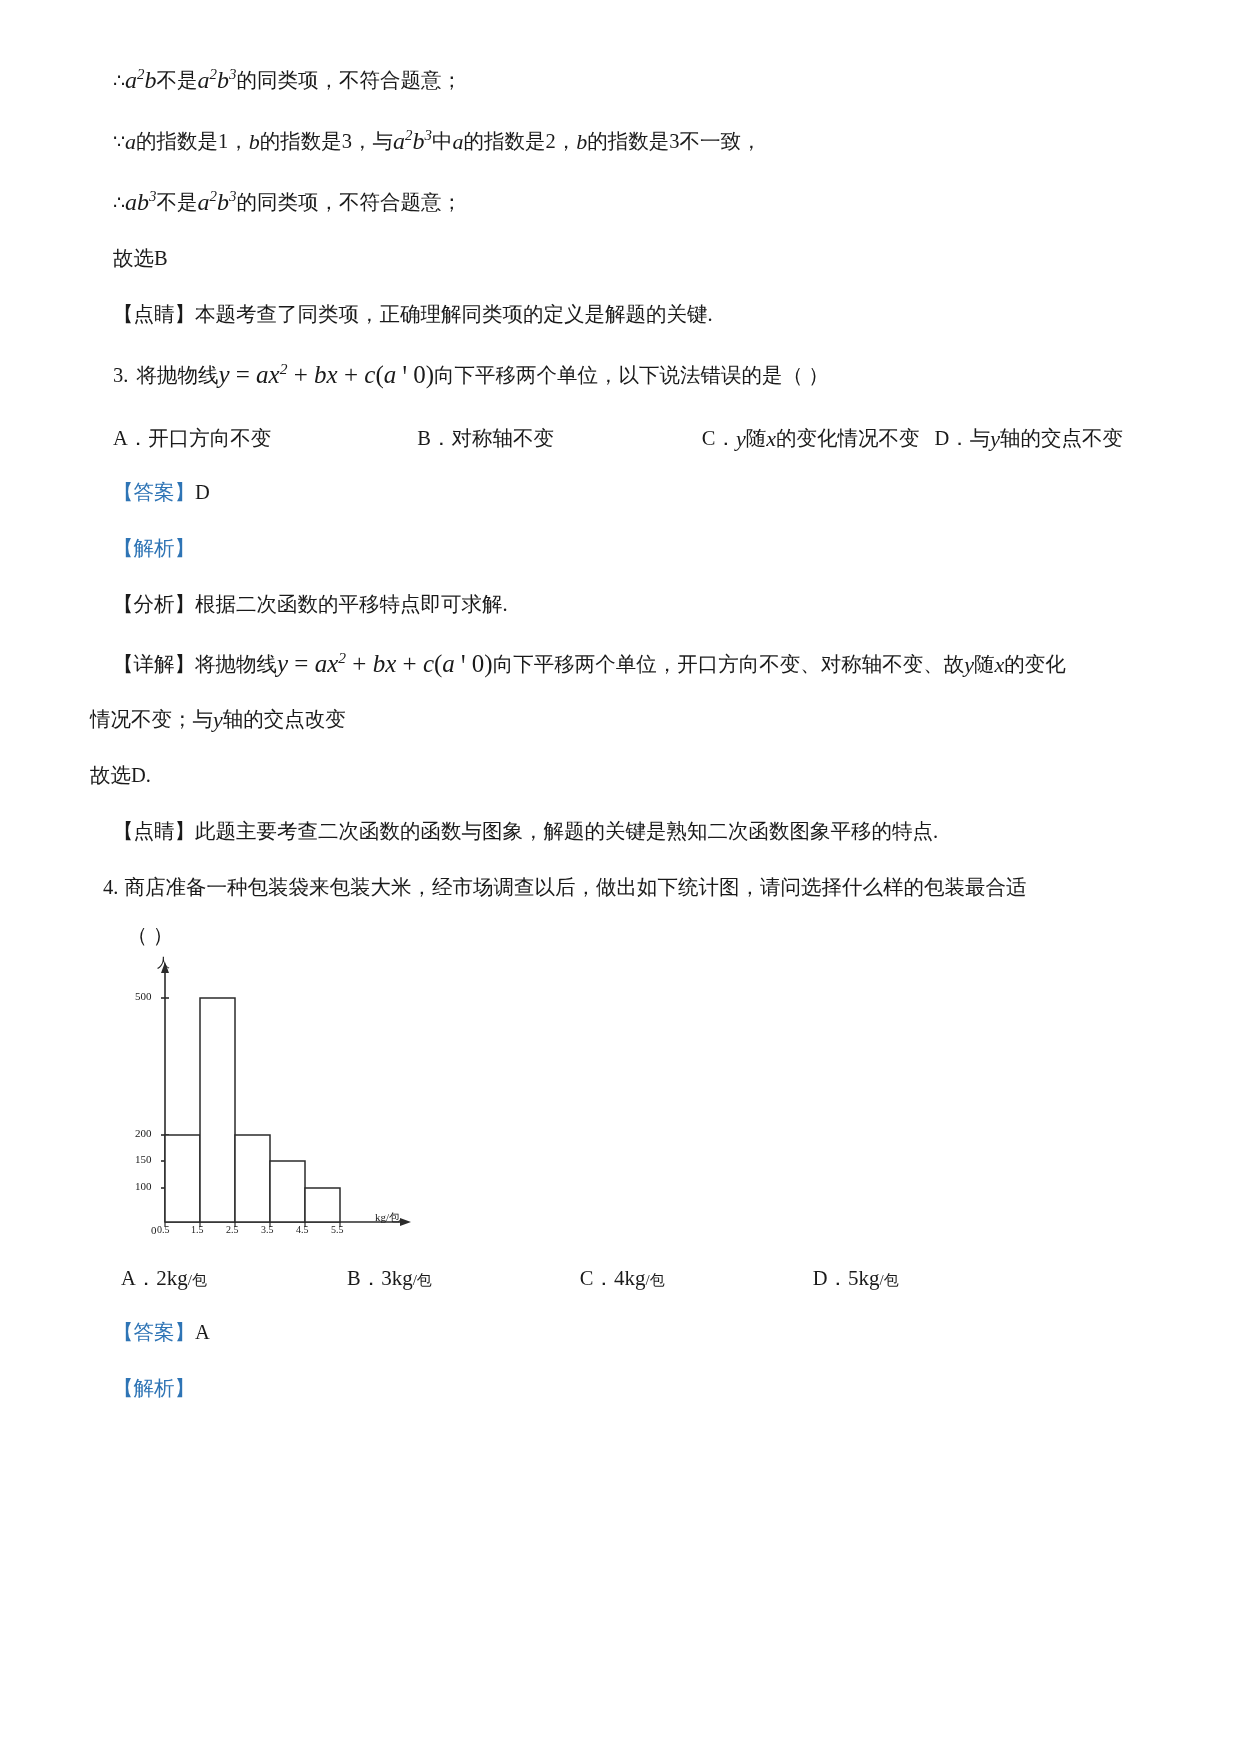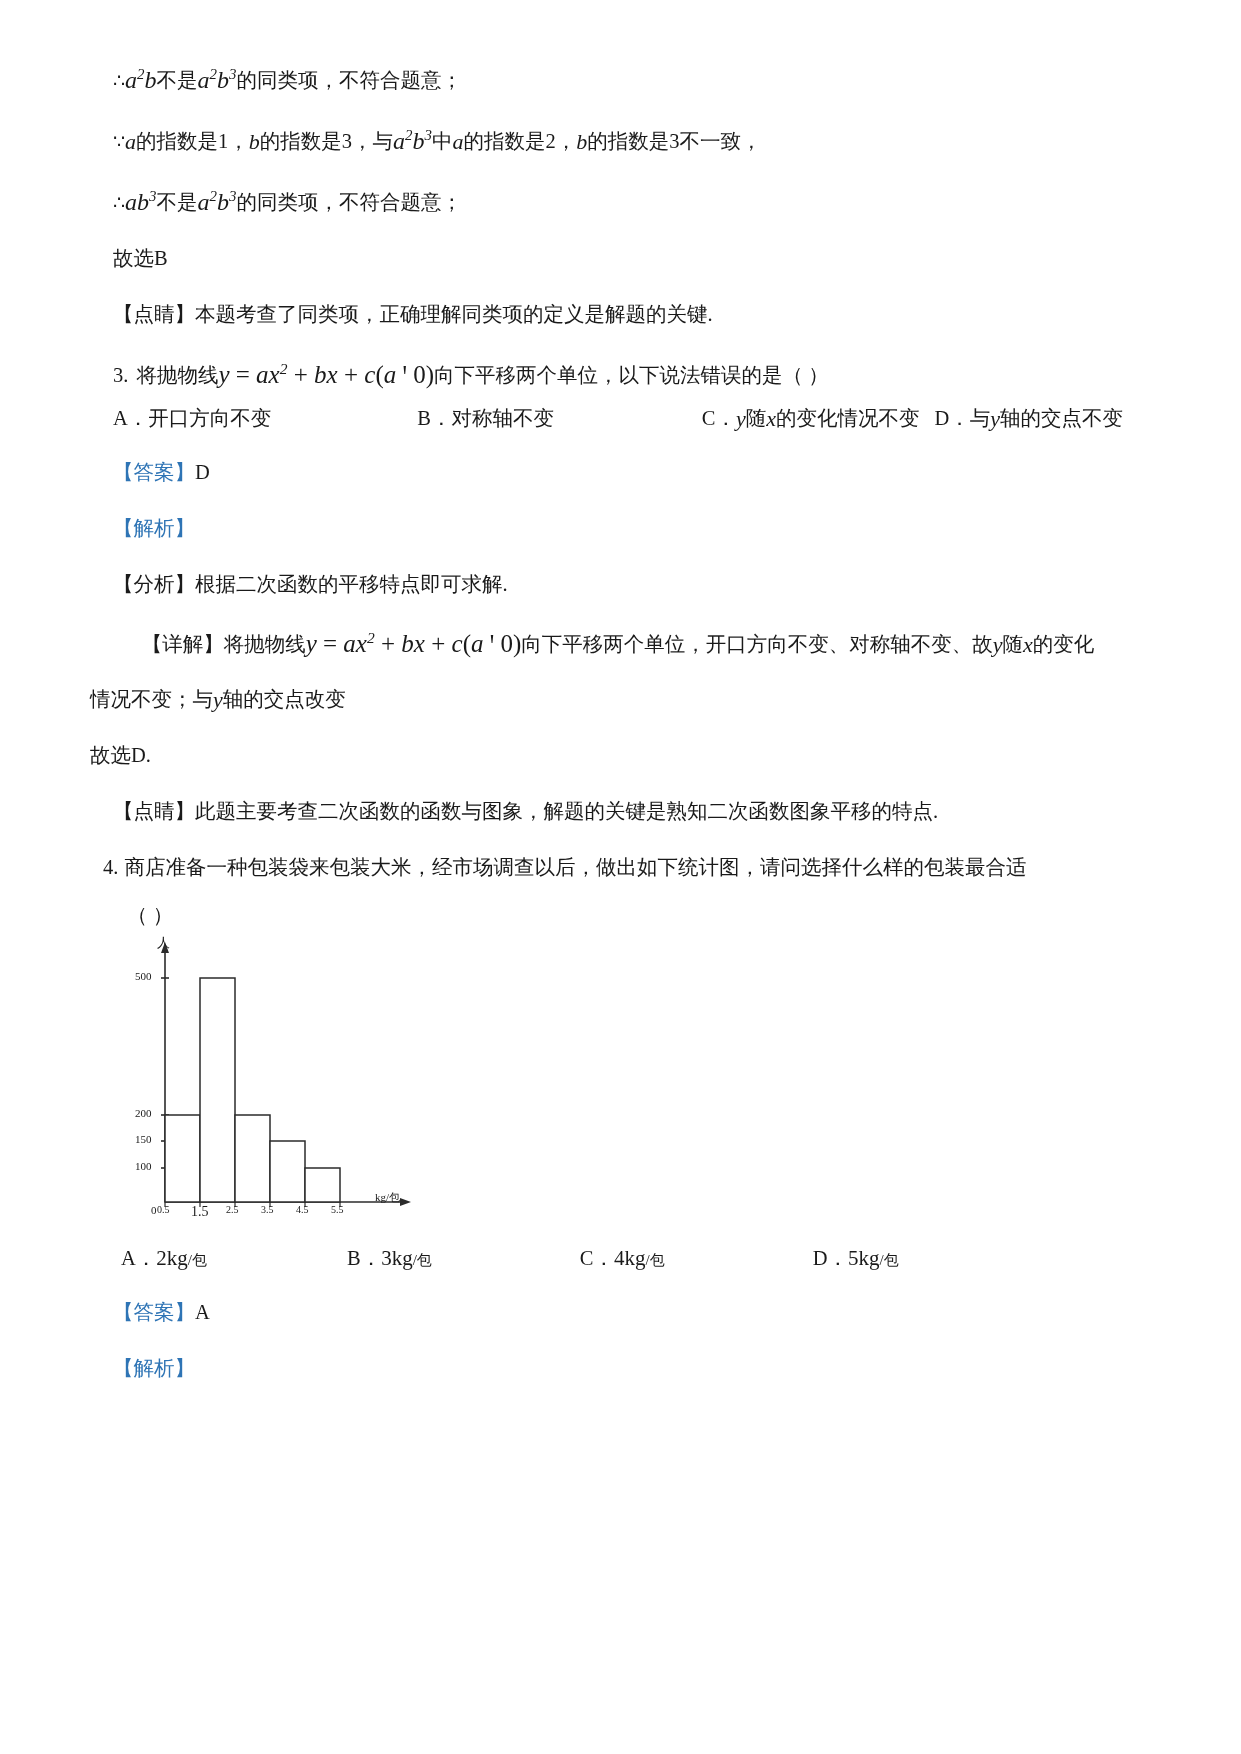--- a/index.html
+++ b/index.html
@@ -63,21 +63,21 @@
   </p>
 
   <p class="line">
     <span>故选B</span>
   </p>
 
   <p class="line">
     <span>【点睛】本题考查了同类项，正确理解同类项的定义是解题的关键.</span>
   </p>
 
-  <p class="line" style="margin-bottom:12px;">
+  <p class="line" style="margin-bottom:32px;">
     <span>3.</span><span style="display:inline-block;width:8px;"></span><span>将抛物线</span><span class="math mathbig" style="font-size:25px;">y <span class="op">=</span> ax<sup>2</sup> <span class="op">+</span> bx <span class="op">+</span> c<span class="op">(</span>a <span class="op">ꞌ</span> <span class="num">0)</span></span><span>向下平移两个单位，以下说法错误的是（        ）</span>
   </p>
 
   <div class="optrow">
     <span class="opt"><span>A．</span><span>开口方向不变</span></span>
     <span class="sp-a"></span>
     <span class="opt"><span>B．</span><span>对称轴不变</span></span>
     <span class="sp-b"></span>
     <span class="opt"><span>C．</span><span class="math">y</span><span>随</span><span class="math">x</span><span>的变化情况不变</span></span>
     <span style="width:18px;"></span>
@@ -89,21 +89,21 @@
   </p>
 
   <p class="line">
     <span class="blue">【解析】</span>
   </p>
 
   <p class="line">
     <span>【分析】根据二次函数的平移特点即可求解.</span>
   </p>
 
-  <p class="line" style="margin-bottom:22px;text-align:center;">
+  <p class="line" style="margin-bottom:22px;">
     <span>【详解】</span><span>将抛物线</span><span class="math mathbig" style="font-size:25px;">y <span class="op">=</span> ax<sup>2</sup> <span class="op">+</span> bx <span class="op">+</span> c<span class="op">(</span>a <span class="op">ꞌ</span> <span class="num">0)</span></span><span>向下平移两个单位，开口方向不变、对称轴不变、故</span><span class="math">y</span><span>随</span><span class="math">x</span><span>的变化</span>
   </p>
 
   <p class="line" style="margin-left:-23px;">
     <span>情况不变；与</span><span class="math">y</span><span>轴的交点改变</span>
   </p>
 
   <p class="line" style="margin-left:-23px;">
     <span>故选D.</span>
   </p>
@@ -150,21 +150,21 @@
     <span style="position:absolute; left:22px; top:-6px; font-size:13px;">人</span>
 
     <span style="position:absolute; left:0px; top:30px; font-size:11px;">500</span>
     <span style="position:absolute; left:0px; top:167px; font-size:11px;">200</span>
     <span style="position:absolute; left:0px; top:193px; font-size:11px;">150</span>
     <span style="position:absolute; left:0px; top:220px; font-size:11px;">100</span>
 
     <span style="position:absolute; left:16px; top:264px; font-size:11px;">0</span>
 
     <span style="position:absolute; left:22px; top:264px; font-size:10px;">0.5</span>
-    <span style="position:absolute; left:56px; top:264px; font-size:14px;">1.5</span>
+    <span style="position:absolute; left:56px; top:264px; font-size:10px;">1.5</span>
     <span style="position:absolute; left:91px; top:264px; font-size:10px;">2.5</span>
     <span style="position:absolute; left:126px; top:264px; font-size:10px;">3.5</span>
     <span style="position:absolute; left:161px; top:264px; font-size:10px;">4.5</span>
     <span style="position:absolute; left:196px; top:264px; font-size:10px;">5.5</span>
 
     <span style="position:absolute; left:240px; top:250px; font-size:11px;text-align:center;">kg/包</span>
   </div>
 
   <div class="q4opts">
     <span class="cell">

